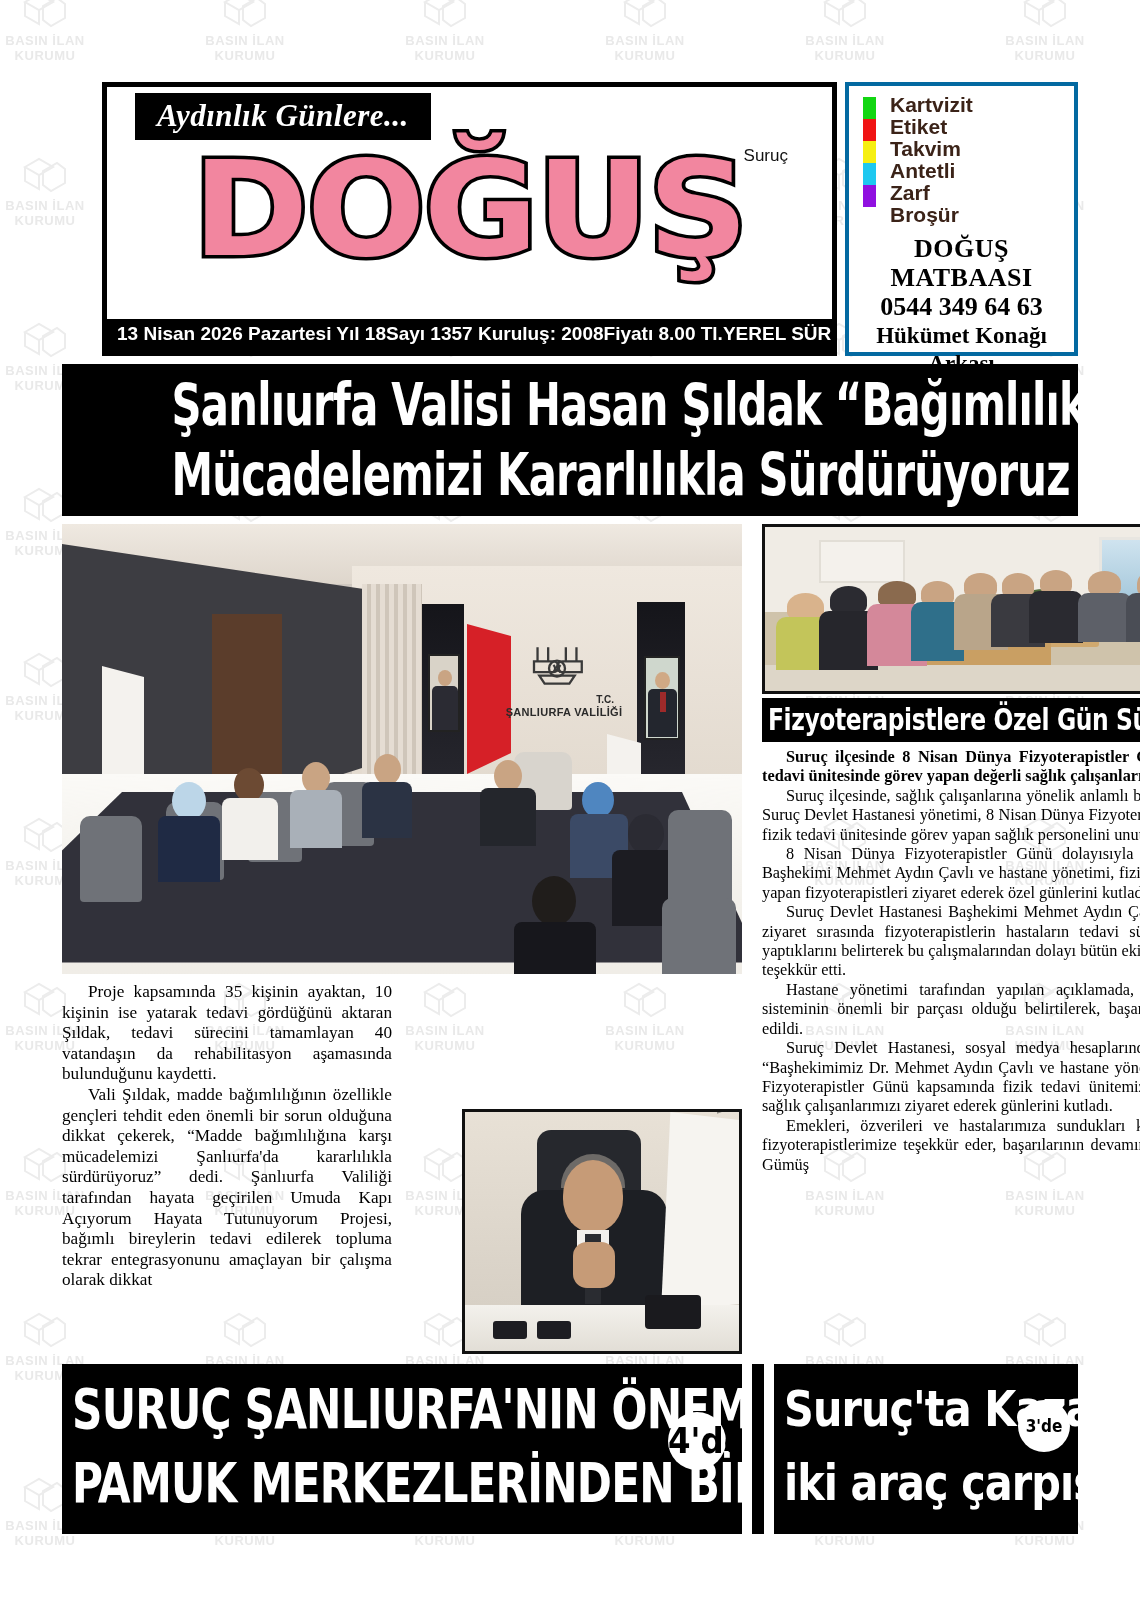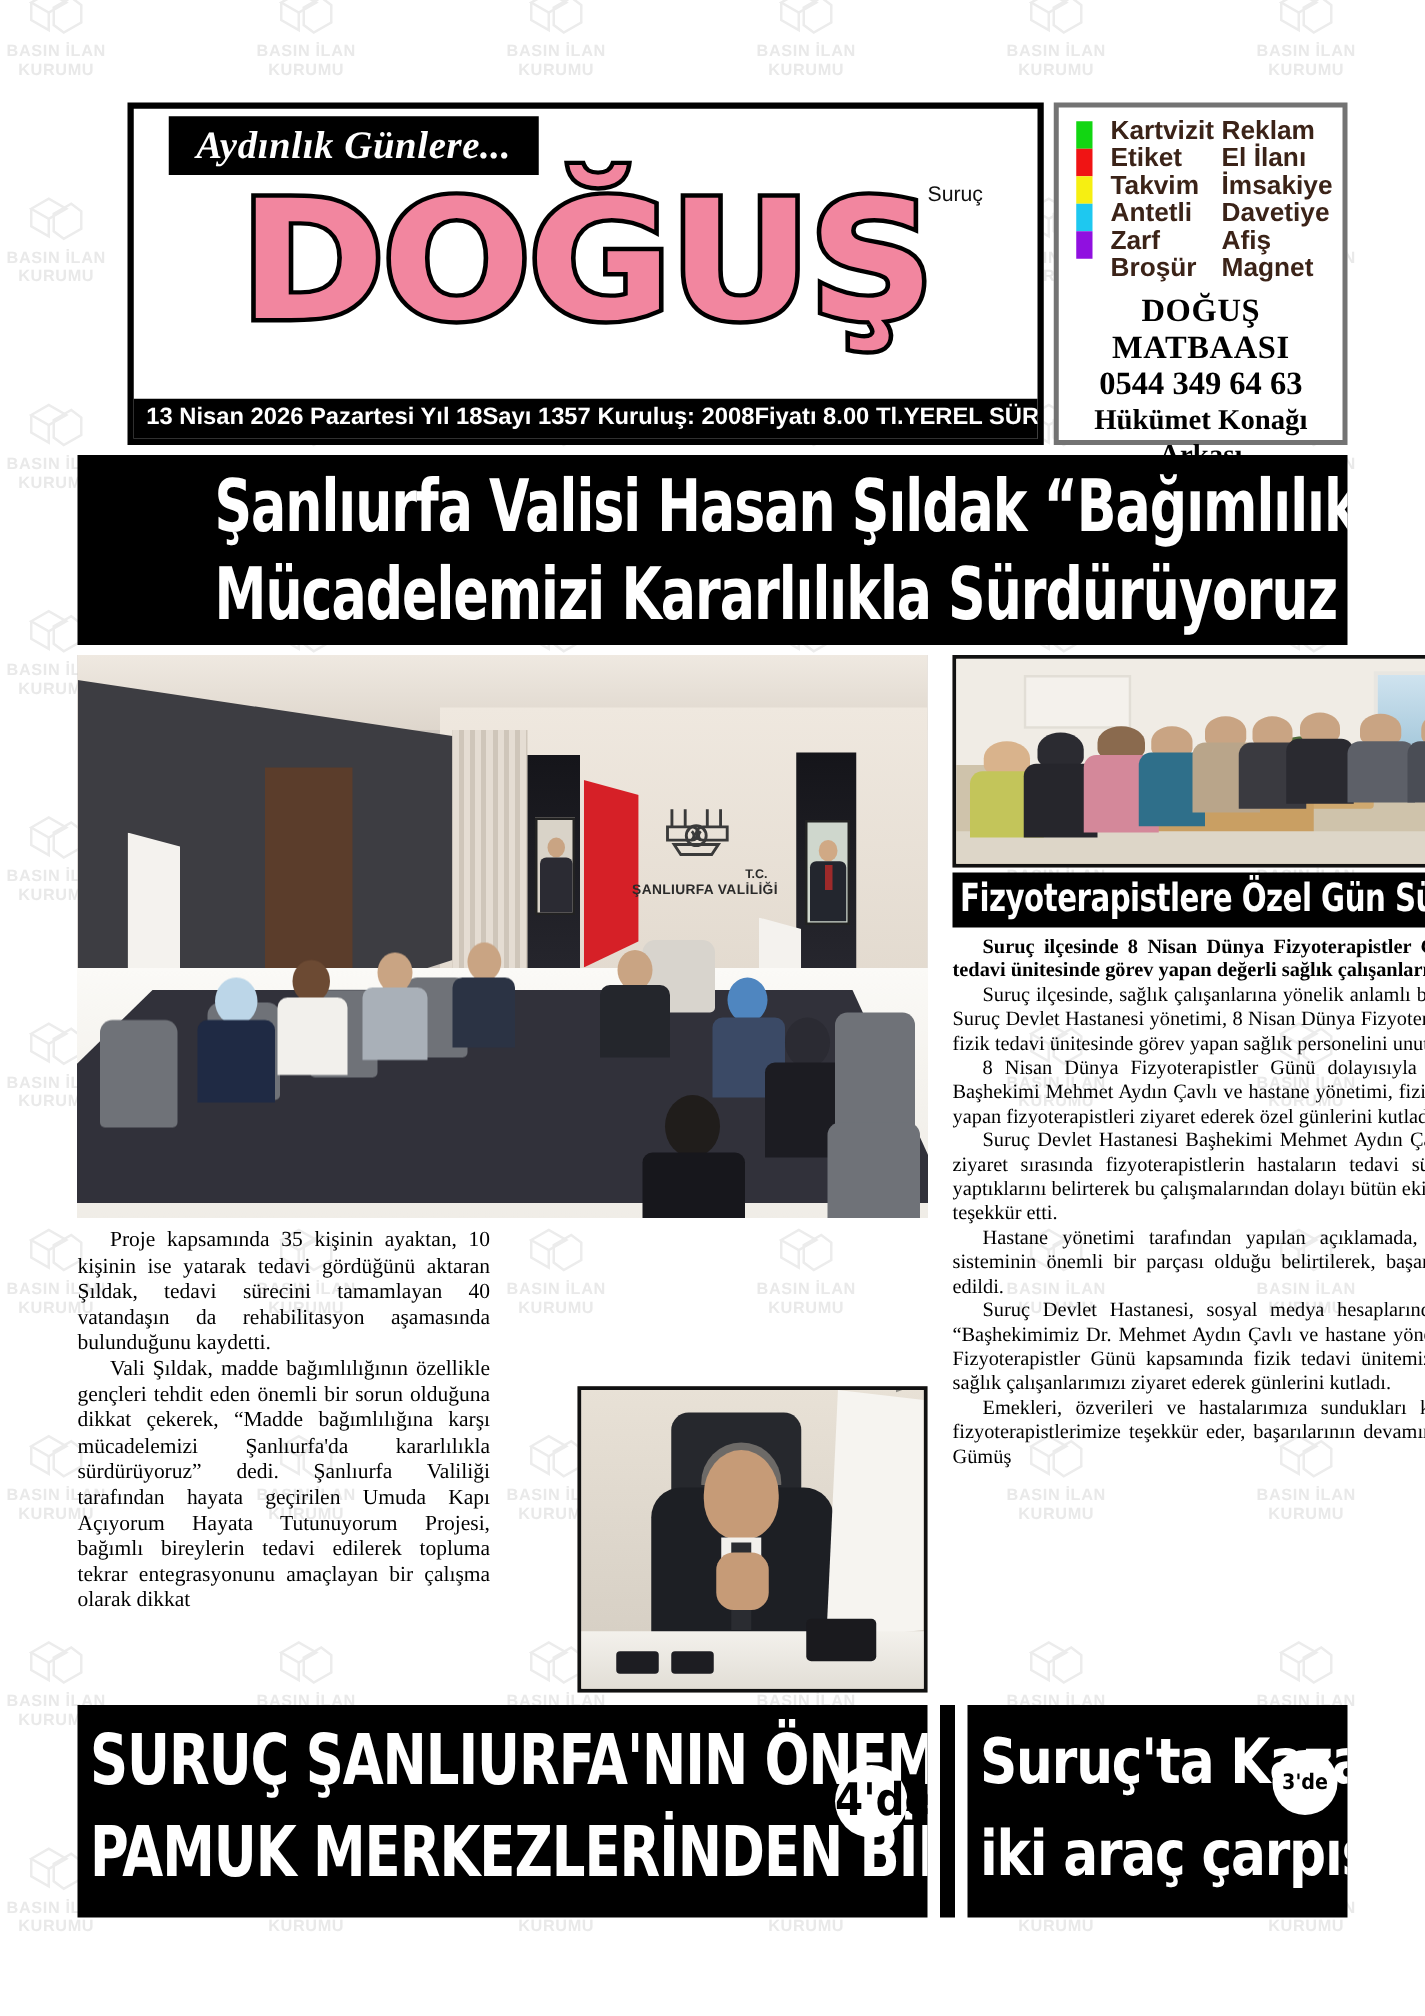--- a/index.html
+++ b/index.html
@@ -128,21 +128,21 @@
     display: flex;
     justify-content: space-between;
     white-space: nowrap;
     overflow: hidden;
   }
   .dateline span { display:inline-block; }
 
   
   .ad-box {
     flex: 1;
-    border: 4px solid #737373;
+    border: 4px solid #0369a1;
     background: #fff;
     padding: 8px 8px 6px 8px;
     display: flex;
     flex-direction: column;
   }
   .ad-list {
     display: flex;
     gap: 6px;
     padding-left: 6px;
   }
@@ -839,28 +839,20 @@
           </div>
         <div class="ad-cols">
           <div class="ad-col" id="ad-col1">
               <div>Kartvizit</div>
               <div>Etiket</div>
               <div>Takvim</div>
               <div>Antetli</div>
               <div>Zarf</div>
               <div>Broşür</div>
             </div>
-          <div class="ad-col" id="ad-col2">
-              <div>Reklam</div>
-              <div>El İlanı</div>
-              <div>İmsakiye</div>
-              <div>Davetiye</div>
-              <div>Afiş</div>
-              <div>Magnet</div>
-            </div>
         </div>
       </div>
       <div class="ad-bottom">
         <div class="ad-name">DOĞUŞ MATBAASI</div>
         <div class="ad-phone">0544 349 64 63</div>
         <div class="ad-addr1">Hükümet Konağı Arkası</div>
         <div class="ad-addr2">(Sanat Sokağı)  SURUÇ</div>
       </div>
     </div>
   </div>

